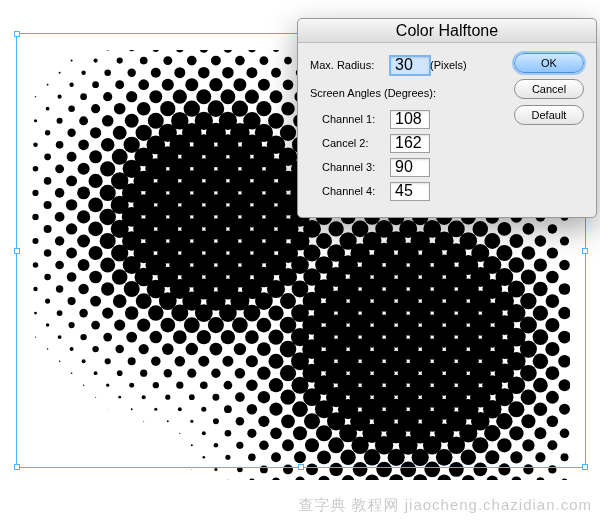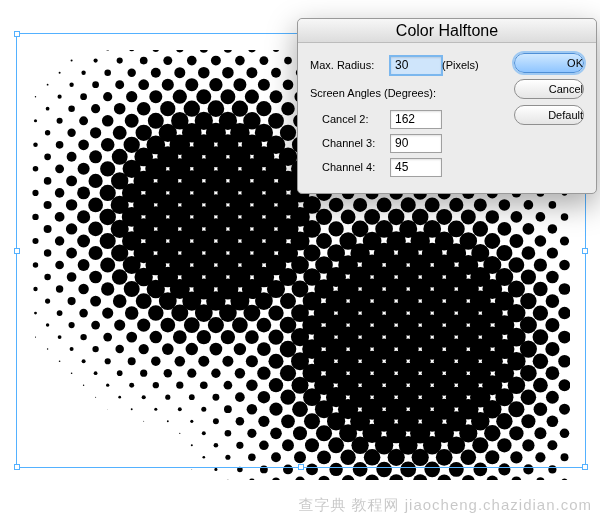--- a/index.html
+++ b/index.html
@@ -11,26 +11,26 @@
 .handle{position:absolute;width:6px;height:6px;background:#fff;border:1px solid #54b1ff}
 .handle.tl{left:-3px;top:-3px}.handle.tm{left:calc(50% - 3px);top:-3px}.handle.tr{right:-3px;top:-3px}
 .handle.ml{left:-3px;top:calc(50% - 3px)}.handle.mr{right:-3px;top:calc(50% - 3px)}
 .handle.bl{left:-3px;bottom:-3px}.handle.bm{left:calc(50% - 3px);bottom:-3px}.handle.br{right:-3px;bottom:-3px}
 .dialog{position:absolute;right:3px;top:18px;width:300px;background:#ececec;border:1px solid #9a9a9a;border-radius:5px;box-shadow:0 10px 30px rgba(0,0,0,.35)}
 .titlebar{height:24px;text-align:center;line-height:24px;border-bottom:1px solid #bcbcbc;border-top-left-radius:5px;border-top-right-radius:5px;background:linear-gradient(#f7f7f7,#dcdcdc);font-size:16px}
 .body{position:relative;padding:10px 12px 14px 12px}
 .row{display:flex;align-items:center;height:24px}
 .lab{width:80px}
 .lab.sub{padding-left:12px;width:80px}
-.inp{width:52px;height:19px;border:1px solid #a0a0a0;background:#fff;padding:2px 4px;font-size:12px;box-shadow:inset 0 1px 2px rgba(0,0,0,.12)}
+.inp{width:40px;height:19px;border:1px solid #a0a0a0;background:#fff;padding:2px 4px;font-size:16px;box-shadow:inset 0 1px 2px rgba(0,0,0,.12)}
 .inp.focus{outline:2px solid #7bb7ee;outline-offset:-1px;background:#cfe5fb}
 .unit{}
 .heading{margin-top:4px;margin-bottom:2px}
 .btncol{position:absolute;right:12px;top:10px;display:flex;flex-direction:column;gap:6px}
-.btn{width:70px;height:20px;border:1px solid #8f8f8f;border-radius:10px;background:linear-gradient(#ffffff,#e5e5e5);text-align:right;line-height:18px;cursor:pointer}
+.btn{width:70px;height:20px;border:1px solid #8f8f8f;border-radius:10px;background:linear-gradient(#ffffff,#e5e5e5);text-align:center;line-height:18px;cursor:pointer}
 .btn.primary{background:linear-gradient(#cfe8ff,#8fc5ff);border-color:#4f8fd6;outline:2px solid #9fc9f2;outline-offset:0}
 .watermark{position:absolute;right:8px;bottom:6px;color:rgba(0,0,0,.22);font-size:15px;letter-spacing:1px;font-weight:500;pointer-events:none}
 </style>
 </head>
 <body>
 
 <div class="canvas">
   <svg class="halftone" viewBox="0 0 540 430">
       <circle cx="53.6" cy="-1.4" r="0.91" fill="#000000"></circle>
       <circle cx="41.6" cy="10.6" r="1.01" fill="#000000"></circle>
@@ -823,20 +823,24 @@
       <span class="lab">Max. Radius:</span>
       <input class="inp focus" value="30" style="">
       <span class="unit">(Pixels)</span>
     </div>
 
     <div class="row heading">
       <span>Screen Angles (Degrees):</span>
     </div>
 
     <div class="row">
+      <span class="lab sub">Channel 1:</span>
+      <input class="inp" value="108" style="">
+    </div>
+    <div class="row">
       <span class="lab sub">Cancel 2:</span>
       <input class="inp" value="162" style="">
     </div>
     <div class="row">
       <span class="lab sub">Channel 3:</span>
       <input class="inp" value="90" style="">
     </div>
     <div class="row">
       <span class="lab sub">Channel 4:</span>
       <input class="inp" value="45" style="">

